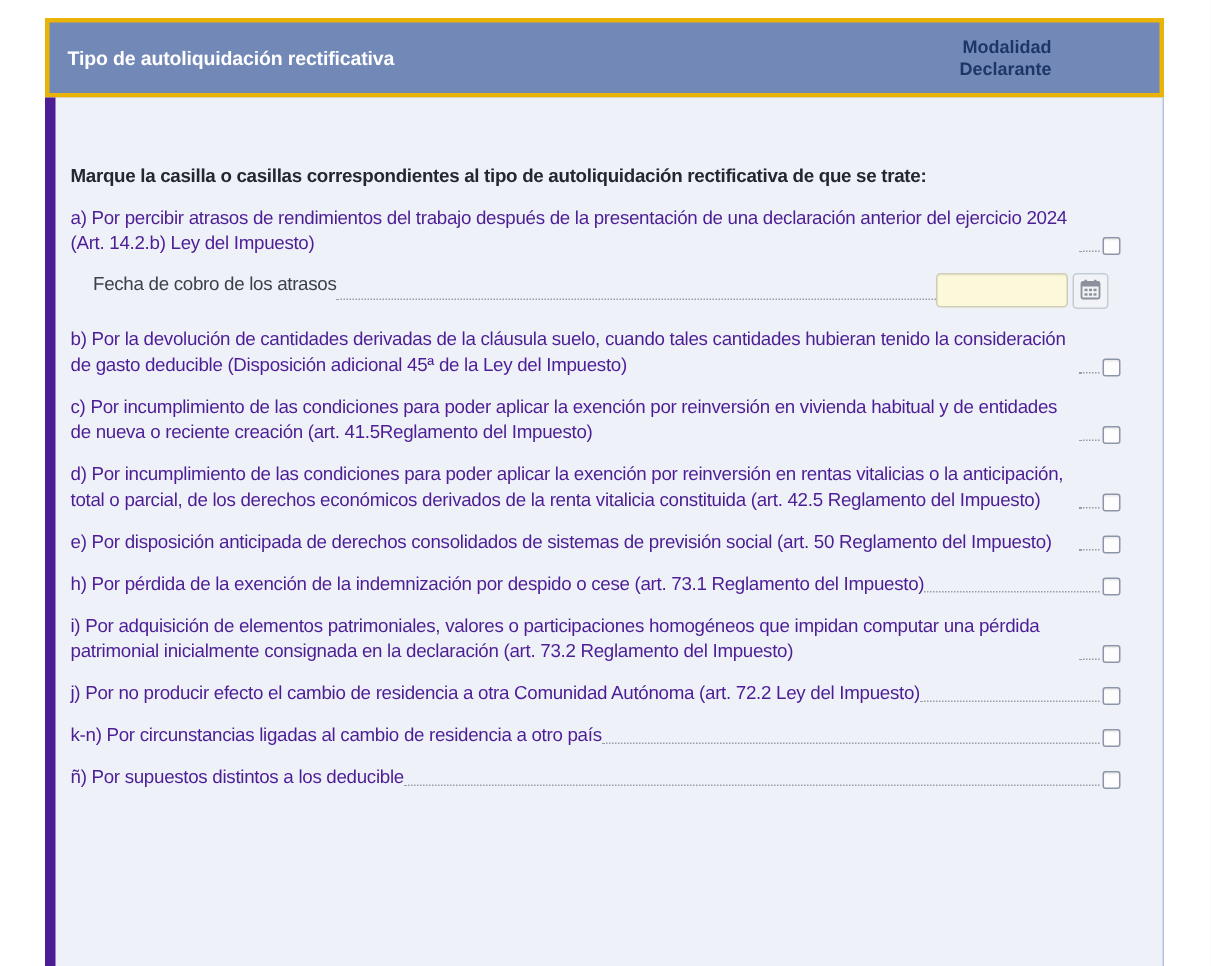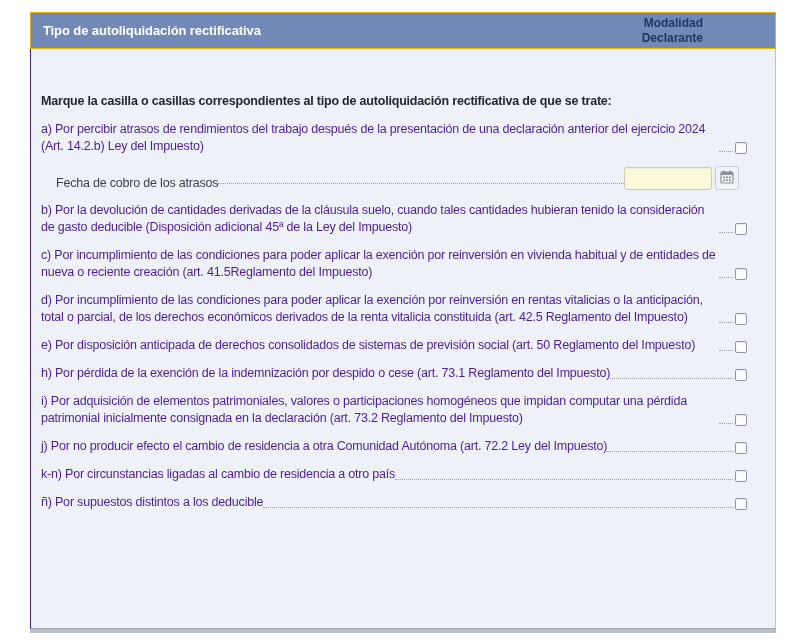--- a/index.html
+++ b/index.html
@@ -1,41 +1,41 @@
 <!DOCTYPE html>
 <html><head>
 <meta charset="utf-8">
 <style>
   * { margin:0; padding:0; box-sizing:border-box; }
   html,body { width:807px; height:644px; background:#ffffff; overflow:hidden;
     font-family:"Liberation Sans", sans-serif; }
   .section { position:absolute; left:30px; top:12px; width:746px; }
-  .section-header { height:37px; background:#7289b8; border:1px solid #eab308;
+  .section-header { height:53px; background:#7289b8; border:3px solid #eab308;
     display:flex; align-items:center; justify-content:space-between;
     box-shadow:0 1px 0 rgba(0,0,0,0.15); }
   .header-title { color:#ffffff; font-weight:bold; font-size:13px; padding-left:12px;
     letter-spacing:-0.1px; }
   .header-col { color:#1c3767; font-weight:bold; font-size:12px; width:72px;
     margin-right:72px; text-align:right; line-height:1.25; }
-  .section-body { background:#eef1f8; border-left:1px solid #4c1d95; border-right:1px solid #b6c3de;
+  .section-body { background:#eef1f8; border-left:7px solid #4c1d95; border-right:1px solid #b6c3de;
     border-bottom:1px solid #9aa2ac; height:580px; padding:45px 28px 10px 10px; overflow:hidden; }
   .bottom-strip { height:4px; background:#b9bec4; width:100%; }
   .intro { font-size:12.5px; font-weight:bold; color:#23272e; letter-spacing:-0.2px;
     margin-bottom:13px; }
   .item { display:flex; align-items:flex-end; margin-bottom:11px; }
   .item-text { font-size:12.5px; color:#4c1d95; line-height:17px; letter-spacing:-0.2px; }
   .item.short .item-text { flex:1 1 auto; }
   .item.full .item-text { flex:0 1 auto; }
   .leader { border-bottom:1px dotted #979ca6; height:2px; margin:0 0 3px 0; }
   .item.full .leader { flex:1 1 auto; min-width:12px; }
   .item.short .leader { flex:0 0 14px; }
   .checkbox { flex:0 0 12px; width:12px; height:12px; background:#fdfdfe;
     border:1px solid #8d96a8; border-radius:2px; margin:0 0 1px 2px;
     box-shadow:inset 0 1px 1px rgba(0,0,0,0.08); cursor:pointer; }
-  .fecha-row { display:flex; align-items:flex-end; margin:2px 0 12px 15px; }
+  .fecha-row { display:flex; align-items:flex-start; margin:2px 0 12px 15px; }
   .fecha-label { font-size:12.5px; color:#3b4149; letter-spacing:-0.2px; flex:0 1 auto; }
   .fecha-row .leader { flex:1 1 auto; align-self:flex-end; margin-bottom:6px; }
   .fecha-input { width:88px; height:23px; background:#fbf9da; border:1px solid #cfcdb6;
     border-radius:3px; font-size:12px; padding:0 4px; color:#3b4149; outline:none;
     box-shadow:inset 0 1px 1px rgba(0,0,0,0.05); }
   .cal-btn { width:24px; height:24px; margin-left:3px; margin-right:8px;
     background:#f1f3f7; border:1px solid #c6ccd6; border-radius:3px;
     display:flex; align-items:center; justify-content:center; cursor:pointer; padding:0; }
   .item:last-child { margin-bottom:0; }
 </style>

